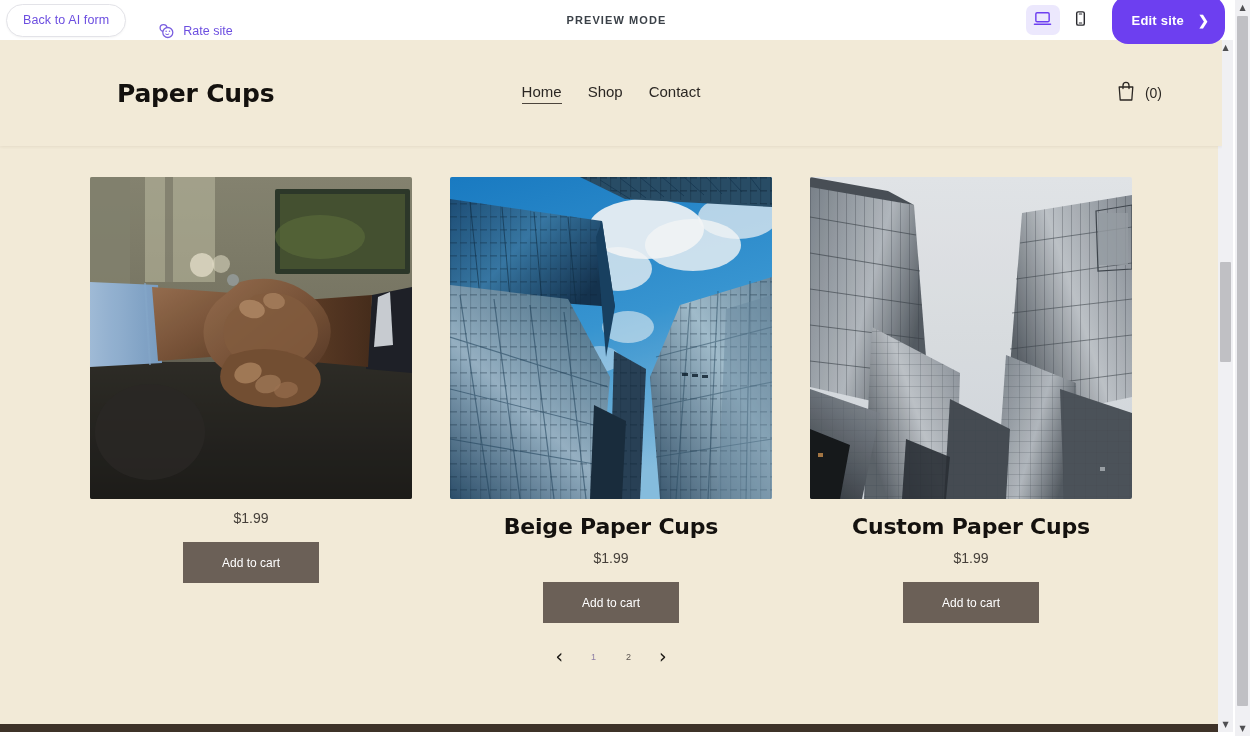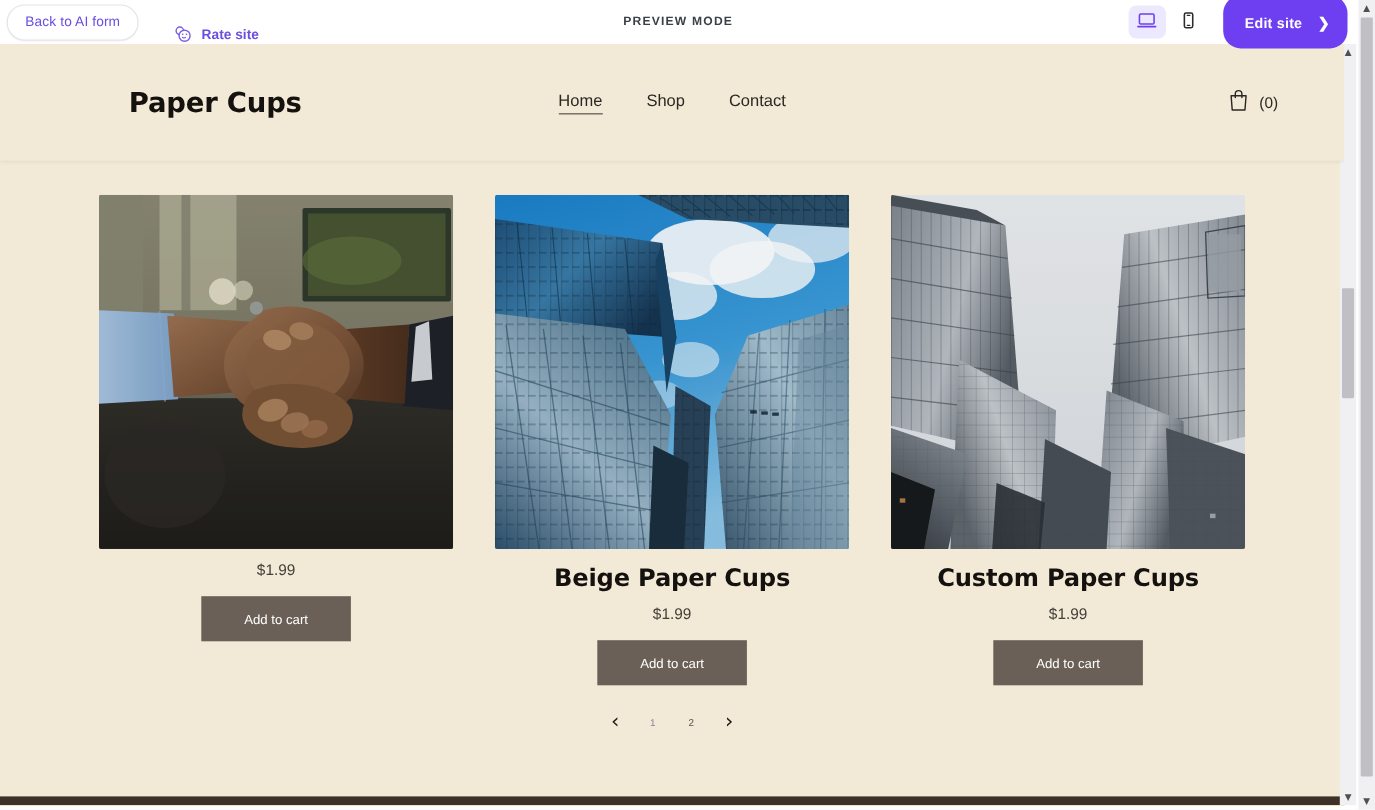--- a/index.html
+++ b/index.html
@@ -32,21 +32,21 @@
     letter-spacing: .1px;
     display: flex; align-items: center;
     cursor: pointer;
     box-shadow: 0 1px 2px rgba(0,0,0,.04);
   }
   .rate-site {
     margin-left: 30px;
     display: flex; align-items: center; gap: 7px;
     color: #6c4ee0;
     font-size: 12.5px;
-    font-weight: 700;
+    font-weight: 400;
     cursor: pointer;
     margin-top: 22px;
   }
   .rate-icon { width: 20px; height: 20px; display:block; }
 
   .preview-mode {
     position: absolute;
     left: 0; right: 0;
     text-align: center;
     font-size: 11px;
@@ -117,21 +117,21 @@
     font-size: 25px;
     font-weight: 700;
     color: #14110e;
     letter-spacing: -.2px;
     font-family: "DejaVu Sans", sans-serif;
     cursor: pointer;
   }
   .nav {
     position: absolute;
     left: 0; right: 0;
-    display: flex; justify-content: center; gap: 40px;
+    display: flex; justify-content: center; gap: 26px;
     pointer-events: none;
   }
   .nav a {
     pointer-events: auto;
     font-size: 15px;
     color: #2b2723;
     text-decoration: none;
     padding-bottom: 3px;
     cursor: pointer;
   }

